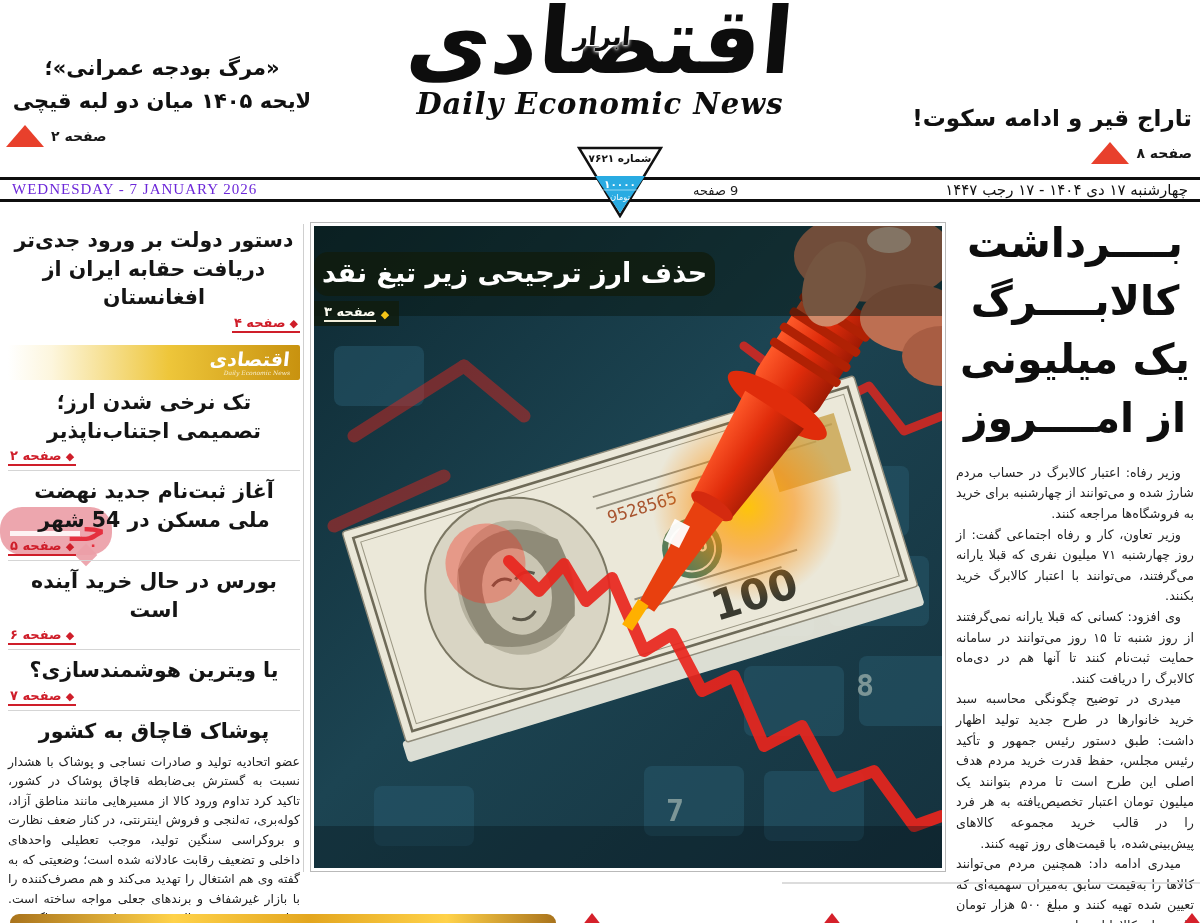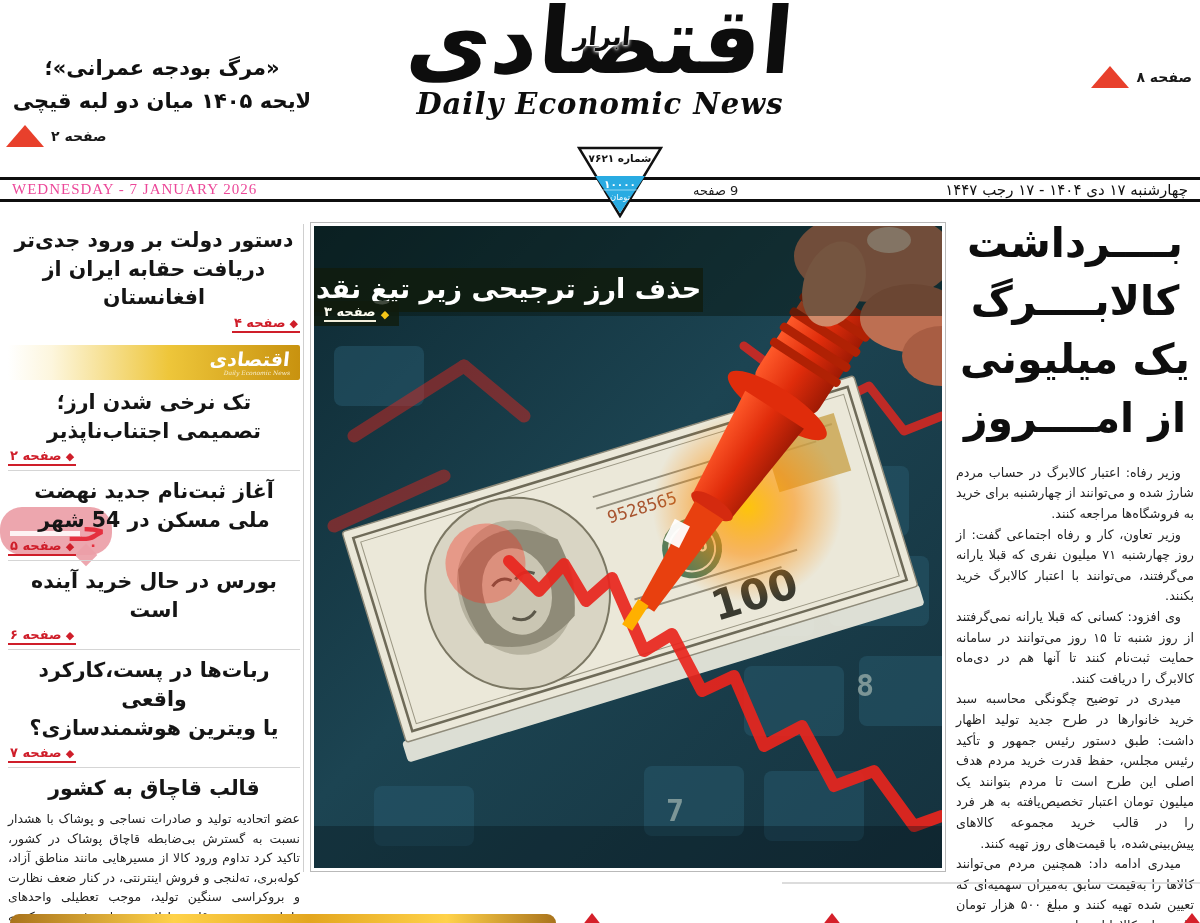--- a/index.html
+++ b/index.html
@@ -25,21 +25,21 @@
              transform:skewX(-5deg); letter-spacing:-2px;}
   .logo-abrar { position:absolute; top:22px; left:244px; font-size:25px; font-weight:bold; color:#0d0d0d;
                 text-shadow:0 0 2px #fff,0 0 2px #fff,0 0 4px #fff,0 0 4px #fff; transform:skewX(-5deg);}
   .logo-en { font-family:"DejaVu Serif", serif; font-style:italic; font-weight:bold;
              font-size:29px; color:#0d0d0d; margin-top:-4px; letter-spacing:1px; direction:ltr;}
 
   
   .dateband { position:absolute; left:0; right:0; top:177px; height:25px;
               border-top:3px solid #0f0f0f; border-bottom:3px solid #0f0f0f;
               display:flex; align-items:center; direction:ltr; padding:0 12px; }
-  .date-en { font-family:"Liberation Serif", serif; font-size:15px; letter-spacing:1px; color:#ec4899; }
+  .date-en { font-family:"Liberation Serif", serif; font-size:15px; letter-spacing:1px; color:#6d28d9; }
   .pages-count { position:absolute; left:693px; top:3px; font-size:13px; color:#1c1c1c; direction:rtl;}
   .date-fa { margin-left:auto; font-size:15px; color:#111; direction:rtl; }
 
   
   .issue-tri { position:absolute; left:577px; top:146px; width:86px; height:72px; z-index:6; }
   .issue-tri svg { position:absolute; left:0; top:0; }
   .issue-no { position:absolute; left:0; top:6px; width:86px; text-align:center;
               font-size:10.5px; font-weight:bold; color:#111; direction:rtl;}
   .issue-price { position:absolute; left:0; top:32px; width:86px; text-align:center;
                  font-size:10.5px; font-weight:bold; color:#fff; direction:rtl;
@@ -86,23 +86,23 @@
 
   .bottom-tri { position:absolute; bottom:-8px; width:0; height:0;
                 border-left:14px solid transparent; border-right:14px solid transparent;
                 border-bottom:18px solid #d5202a; }
 
   
   .photo-frame { position:absolute; left:310px; top:222px; width:636px; height:650px;
                  background:#fff; border:1px solid #b9b9b9; padding:3px; }
   .photo { position:relative; width:628px; height:642px; overflow:hidden; background:#173844; }
   .photo svg { position:absolute; left:0; top:0; }
-  .overlay-title { position:absolute; left:0; top:42px; background:rgba(16,28,12,.8);
-                   color:#fff; font-weight:bold; font-size:27px; padding:5px 2px 8px; z-index:3;
-                   direction:rtl; }
+  .overlay-title { position:absolute; left:0; top:26px; background:rgba(16,28,12,.8);
+                   color:#fff; font-weight:bold; font-size:27px; padding:5px 8px 8px; z-index:3;
+                   direction:rtl;border-radius:14px; }
   .overlay-page { position:absolute; left:0; top:75px; background:rgba(16,28,12,.8); z-index:3;
                   display:inline-flex; direction:rtl; align-items:center; gap:5px;
                   color:#fdfdf2; font-size:13px; font-weight:bold; padding:3px 10px 4px; }
   .overlay-page .dmd-y::before { content:"◆"; color:#f5c518; font-size:11px; }
   .overlay-page .txt { border-bottom:2px solid #f3efdc; padding-bottom:1px; }
 
   
   .leadcol { position:absolute; left:956px; top:214px; width:238px; direction:rtl; }
   .lead-headline { font-size:41px; font-weight:bold; color:#0e0e0e; text-align:center; line-height:1.42;
                    letter-spacing:-1px; }
@@ -124,20 +124,21 @@
     </div>
   </div>
 
   <div class="masthead">
     <div class="logo-fa">اقتصادی</div>
     <div class="logo-abrar">ابرار</div>
     <div class="logo-en">Daily Economic News</div>
   </div>
 
   <div class="corner-block tr">
+    <div class="corner-title" style="margin-top:46px;">تاراج قیر و ادامه سکوت!</div>
     <div class="corner-page" style="justify-content:flex-end;">
       <span>صفحه ۸</span>
       <span class="tri-red"></span>
       <span style="flex:1"></span>
     </div>
   </div>
 
   <div class="dateband">
     <span class="date-en">WEDNESDAY - 7 JANUARY 2026</span>
     <span class="pages-count">9 صفحه</span>
@@ -195,30 +196,29 @@
 
     <div class="brief">
       <div class="brief-title">بورس در حال خرید آینده است</div>
       <div class="marker-row"><span class="pmarker">
             <span class="dmd"></span>
             <span>صفحه ۶</span>
           </span></div>
     </div>
 
     <div class="brief">
-      <div class="brief-title">ربات‌ها در پست،کارکرد واقعی</div>
       <div class="brief-title">یا ویترین هوشمندسازی؟</div>
       <div class="marker-row"><span class="pmarker">
             <span class="dmd"></span>
             <span>صفحه ۷</span>
           </span></div>
     </div>
 
     <div class="brief">
-      <div class="brief-title">قالب قاچاق به کشور</div>
+      <div class="brief-title">پوشاک قاچاق به کشور</div>
       <p class="left-article">عضو اتحادیه تولید و صادرات نساجی و پوشاک با هشدار نسبت به گسترش بی‌ضابطه قاچاق پوشاک در کشور، تاکید کرد تداوم ورود کالا از مسیرهایی مانند مناطق آزاد، کوله‌بری، ته‌لنجی و فروش اینترنتی، در کنار ضعف نظارت و بروکراسی سنگین تولید، موجب تعطیلی واحدهای داخلی و تضعیف رقابت عادلانه شده است؛ وضعیتی که به گفته وی هم اشتغال را تهدید می‌کند و هم مصرف‌کننده را با بازار غیرشفاف و برندهای جعلی مواجه ساخته است. شاهرخ جعفری، فعال حوزه نساجی و پوشاک، در گفت‌وگو با اقتصاد معاصر با اشاره به وضعیت قاچاق پوشاک در کشور، گفت: کالای قاچاق تعریف مشخصی دارد و بر اساس مصوبات دولت، کالاهایی که طبق تبصره ۴ ماده ۱۸، حمل، خرید، فروش، نگهداری و انبار آن‌ها ممنوع باشد، کالای قاچاق محسوب می‌شوند...</p>
 
     </div>
   </div>
 
   <div class="vdivider"></div>
 
   <div class="photo-frame">
     <div class="photo">
       <svg width="628" height="642" viewBox="0 0 628 642">

